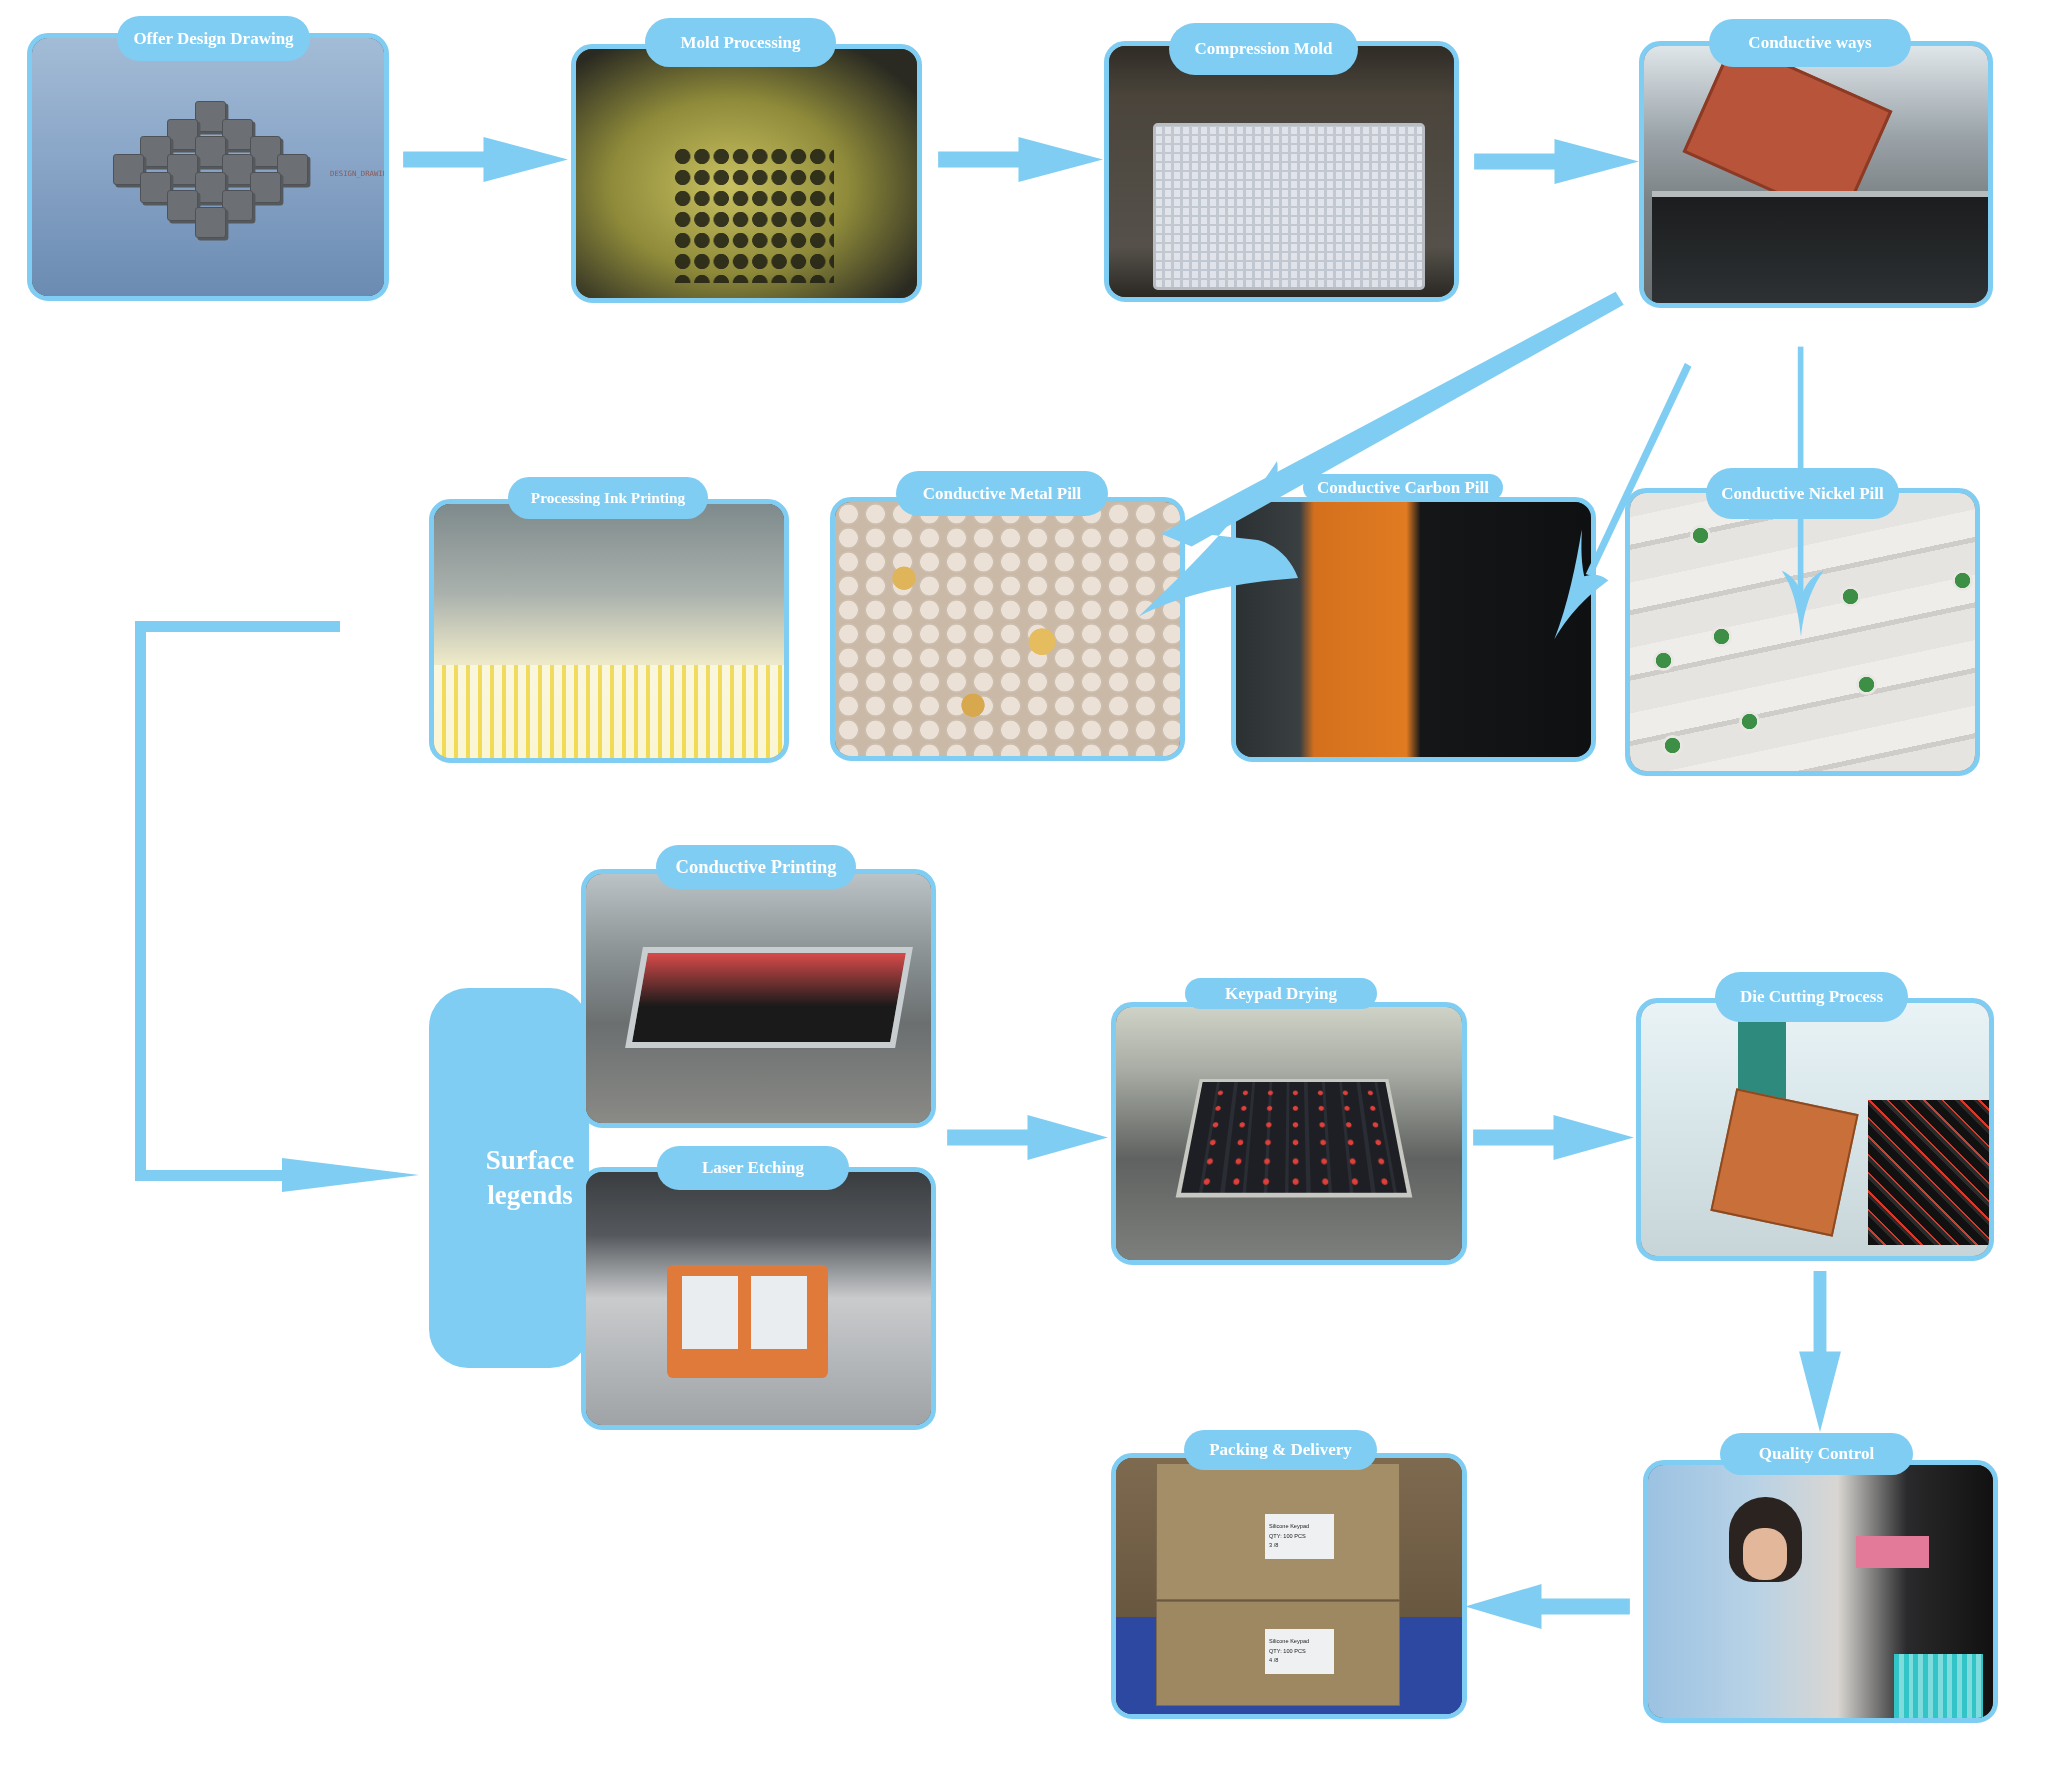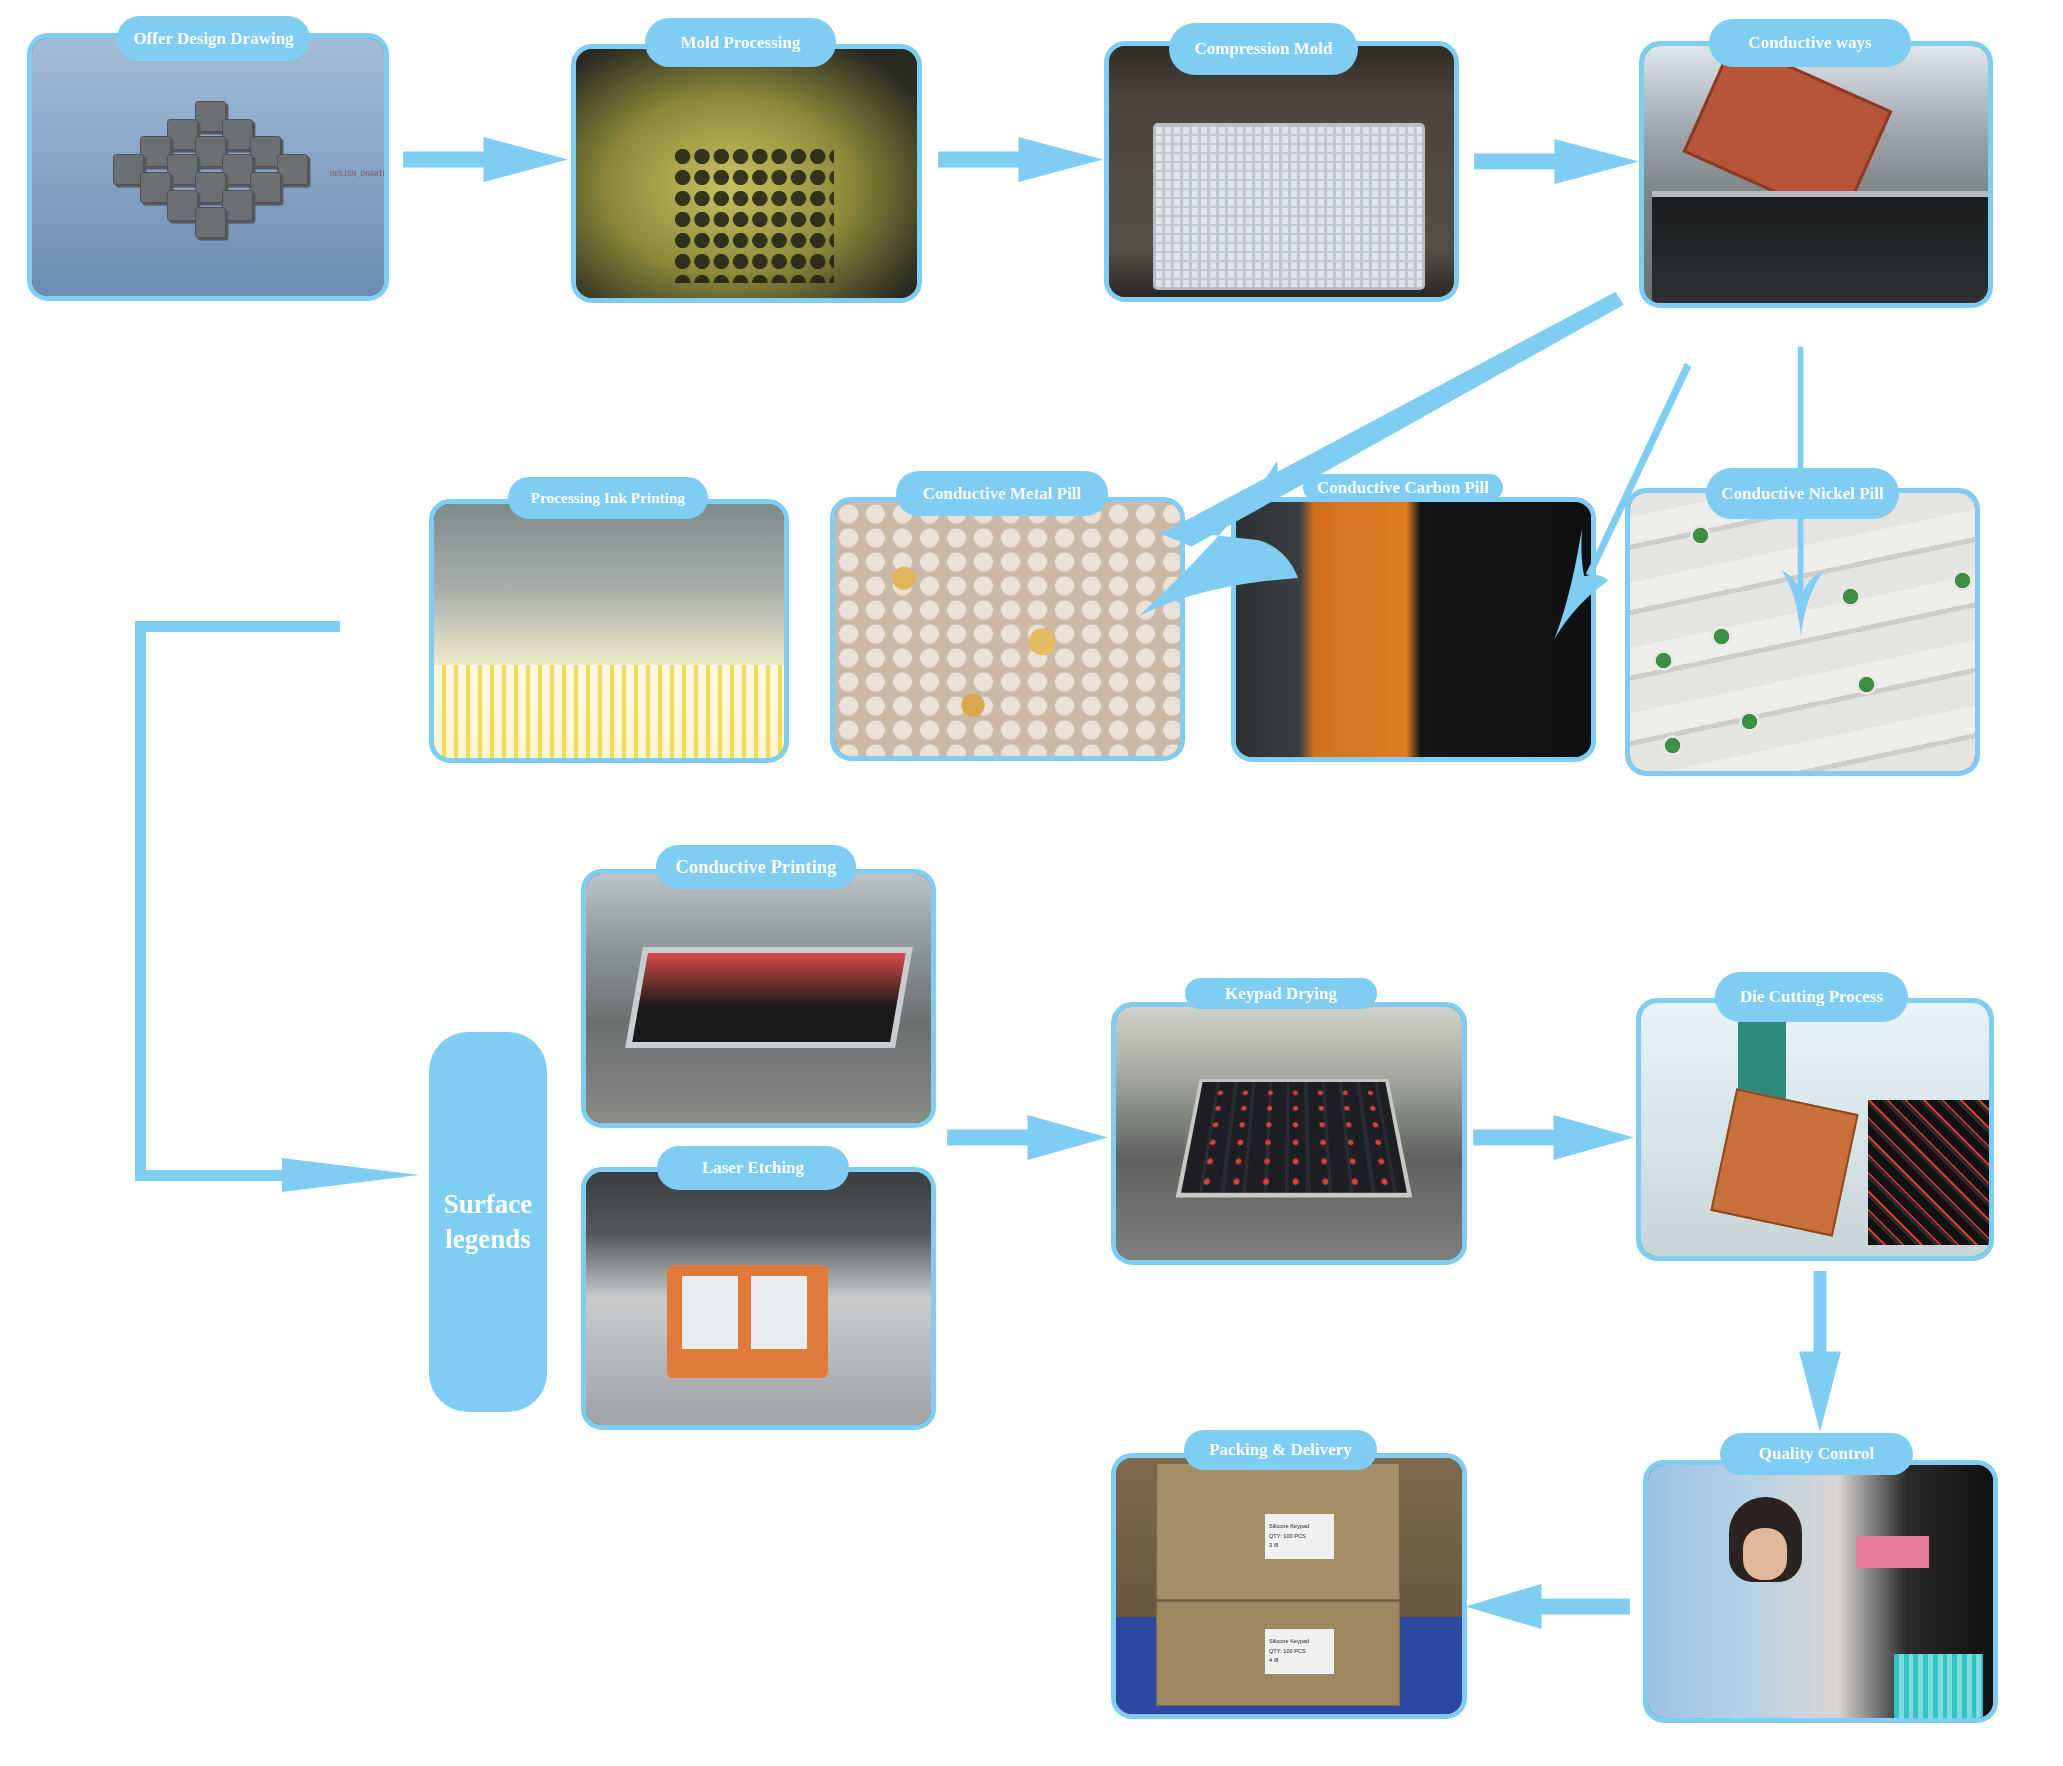--- a/index.html
+++ b/index.html
@@ -2,21 +2,21 @@
 <html style="font-size:13px"><head>
 <meta charset="utf-8">
 <style>
   html, body { margin:0; padding:0; background:#ffffff; }
   body { width:2064px; height:1767px; position:relative; overflow:hidden; font-family:"Liberation Serif","DejaVu Serif",serif; }
   .card { position:absolute; border:5.6px solid #7fcdf3; border-radius:21px; overflow:hidden; box-sizing:border-box; background:#555; }
   .photo { position:absolute; inset:0; }
   .pill { position:absolute; background:#7fcdf3; color:#fff; border-radius:27px; display:flex; align-items:center; justify-content:center; font-weight:bold; font-size:17px; white-space:nowrap; box-sizing:border-box; z-index:5; }
   .pill.large { font-size:18.5px; }
   .arrow { position:absolute; z-index:3; }
-  .surface { position:absolute; left:429px; top:1032px; width:118px; height:380px; background:#7fcdf3; border-radius:39px; display:flex; align-items:center; justify-content:center; text-align:center; color:#fff; font-weight:bold; font-size:27px; line-height:35px; }
+  .surface { position:absolute; left:429px; top:988px; width:118px; height:380px; background:#7fcdf3; border-radius:39px; display:flex; align-items:center; justify-content:center; text-align:center; color:#fff; font-weight:bold; font-size:27px; line-height:35px;padding-left:42px; }
   .conn { position:absolute; background:#7fcdf3; }
 
   
   .p-design { background:linear-gradient(180deg,#a3bcd6 0%,#8aa6c8 45%,#6b8bb2 100%); }
   .p-design .key { position:absolute; width:29px; height:29px; background:#6c7075; border:0.8px solid #4e5256; box-shadow:2.4px 2.4px 0 #55595c; border-radius:3.2px; }
   .p-design .note { position:absolute; left:298px; top:131px; font-family:"DejaVu Sans Mono",monospace; font-size:7.3px; color:#8a5a55; }
   .p-mold { background:radial-gradient(ellipse at 45% 55%,#c8c060 0%,#8e8a3a 45%,#2a2a22 85%); }
   .p-mold .holes { position:absolute; left:97px; top:97px; width:161px; height:137px; background:radial-gradient(circle,#1e1e14 0 7.3px,transparent 8px) 0 0/19.3px 21px; opacity:.85; }
   .p-compress { background:linear-gradient(180deg,#2f2b25 0%,#4a443b 20%,#55514a 80%,#2b2824 100%); }
   .p-compress .tray { position:absolute; left:44px; top:77px; width:266px; height:161px; background:repeating-linear-gradient(90deg,#e9edf4 0 6.4px,#c9cfd9 6.4px 9px),#e9edf4; border:3.2px solid #bfc4cc; border-radius:4.8px; opacity:.95; }

